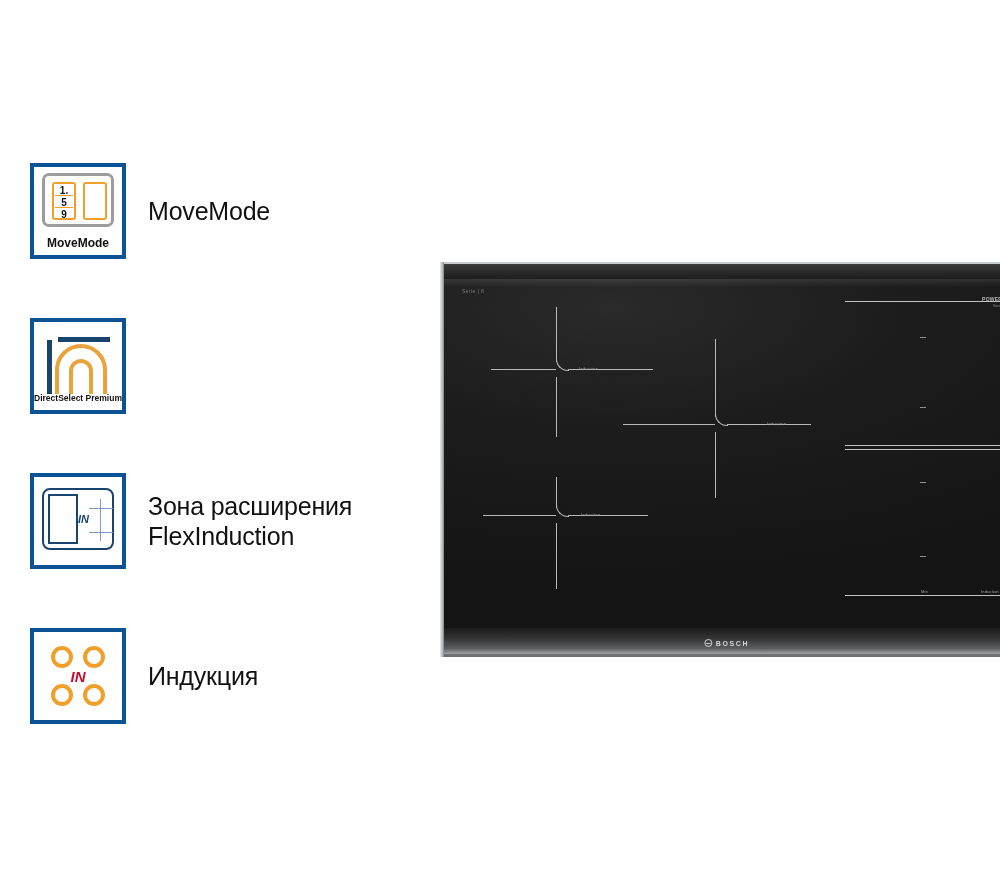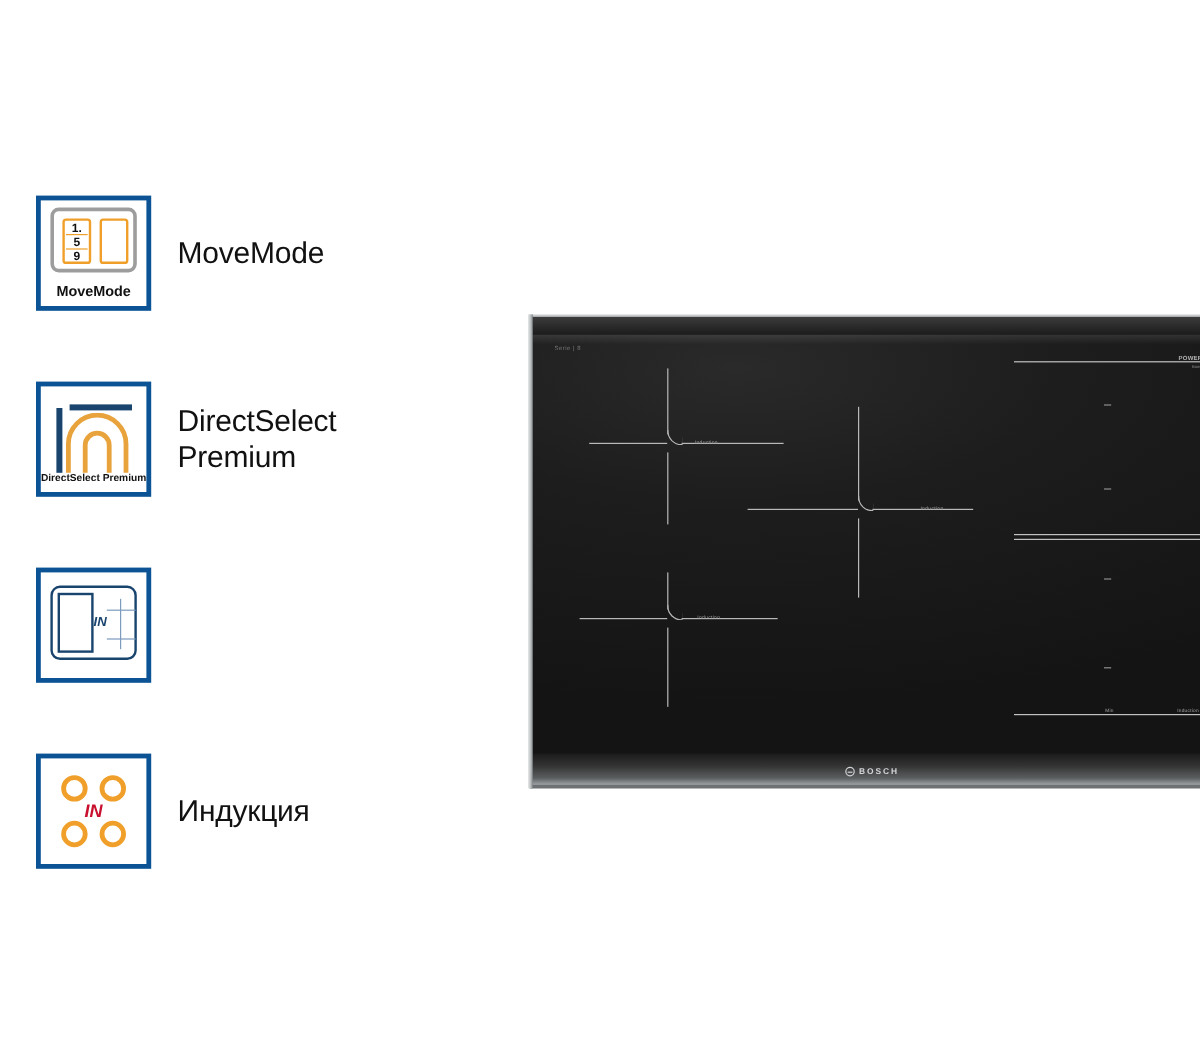--- a/index.html
+++ b/index.html
@@ -361,33 +361,33 @@
   <div class="feature-row">
     <div class="feature-badge">
       <div class="ds-vbar"></div>
       <div class="ds-hbar"></div>
       <svg class="ds-pan" width="58" height="52" viewBox="0 0 58 52">
         <path d="M5 50 L5 26 A24 24 0 0 1 53 26 L53 50" fill="none" stroke="#e8a33d" stroke-width="4"></path>
         <path d="M19 50 L19 27 A10 10 0 0 1 39 27 L39 50" fill="none" stroke="#e8a33d" stroke-width="4"></path>
       </svg>
       <div class="badge-caption cap-ds">DirectSelect Premium</div>
     </div>
-    <div class="feature-label">DirectSelect
-Premium</div>
   </div>
 
   <div class="feature-row">
     <div class="feature-badge">
       <div class="fi-frame"></div>
       <div class="fi-rect"></div>
       <div class="fi-in">IN</div>
       <div class="fi-cross-h" style="top:31px"></div>
       <div class="fi-cross-h" style="top:55px"></div>
       <div class="fi-cross-v"></div>
     </div>
+    <div class="feature-label">Зона расширения
+FlexInduction</div>
   </div>
 
   <div class="feature-row">
     <div class="feature-badge">
       <div class="ind-ring" style="left:17px; top:14px"></div>
       <div class="ind-ring" style="left:49px; top:14px"></div>
       <div class="ind-ring" style="left:17px; top:52px"></div>
       <div class="ind-ring" style="left:49px; top:52px"></div>
       <div class="ind-in">IN</div>
     </div>

